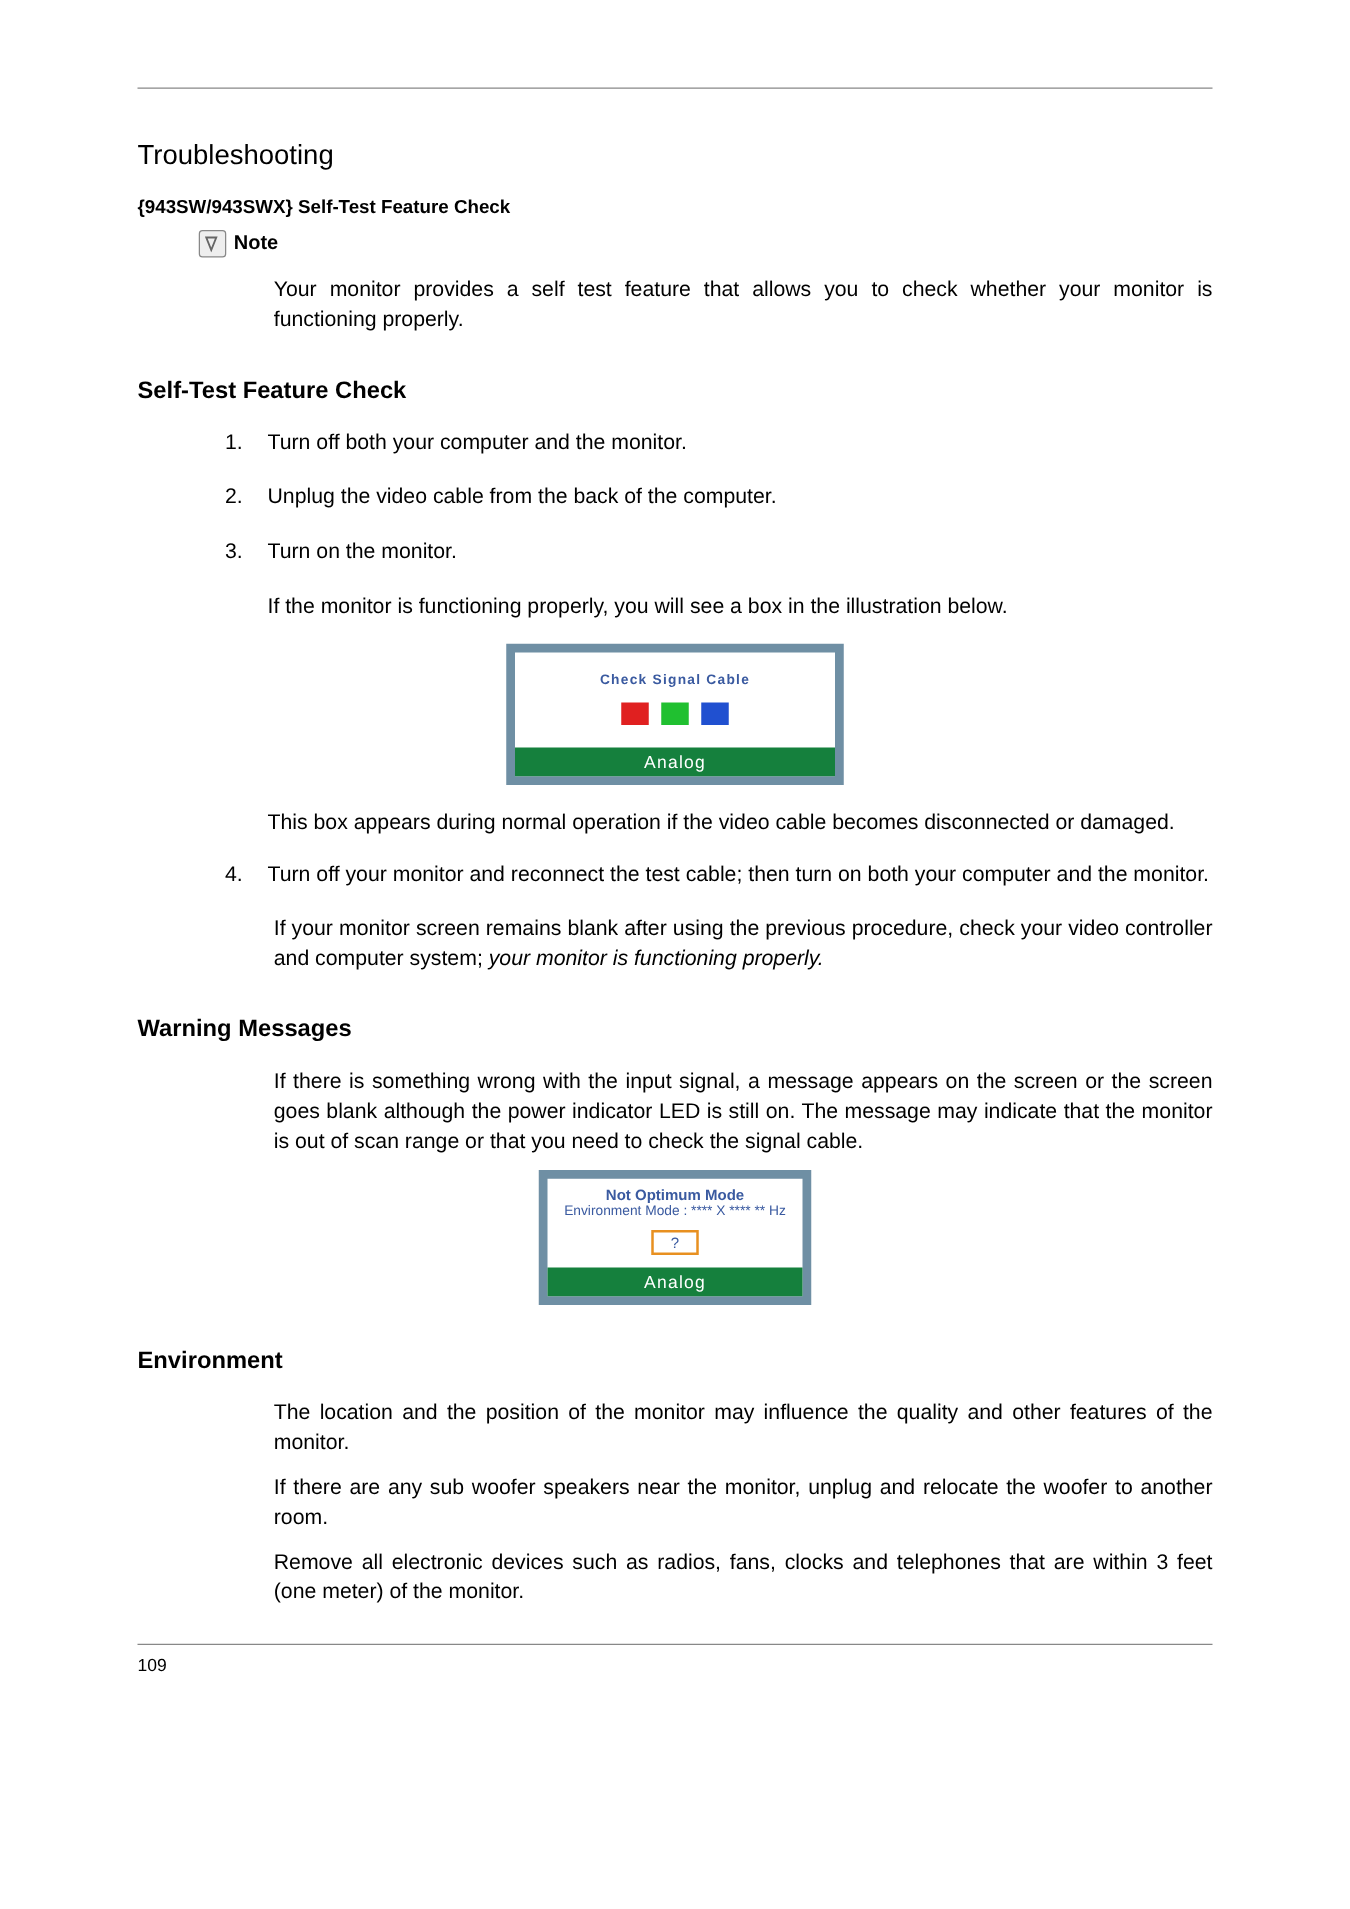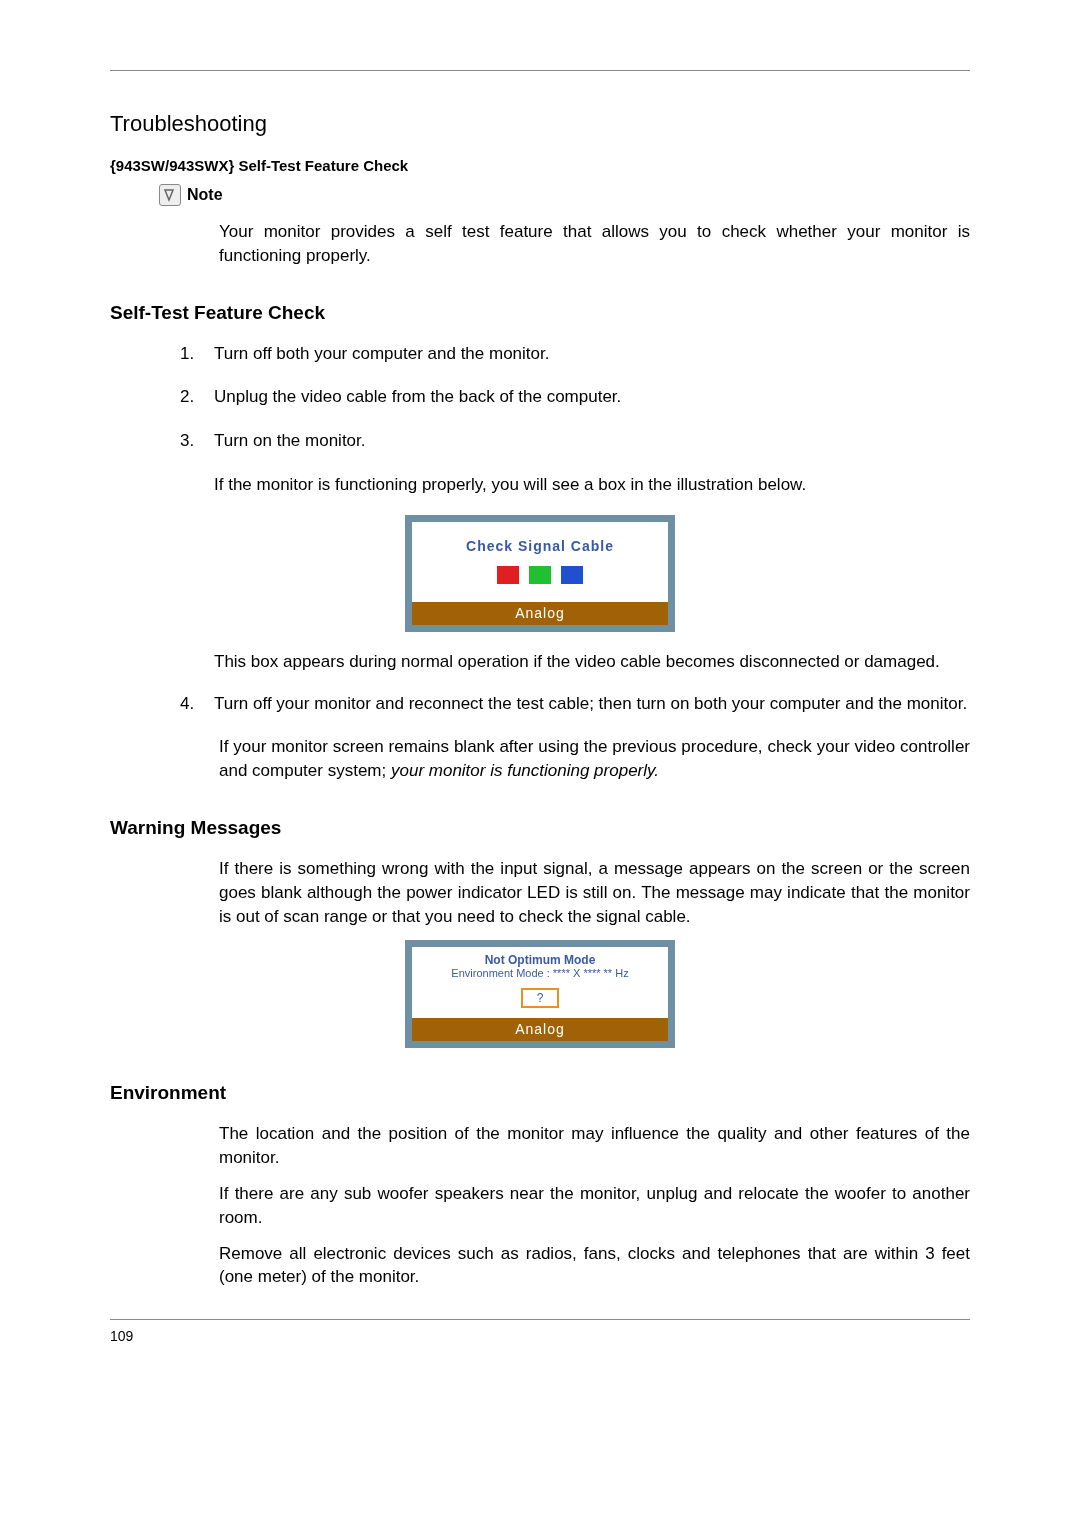--- a/index.html
+++ b/index.html
@@ -25,28 +25,28 @@
     ol li { margin-bottom: 20px; line-height:1.4; }
     .li-row { display:flex; }
     .li-num { width:34px; flex:none; }
     .li-body { flex:1; text-align: justify; }
     .sub-para { margin-left: 104px; margin-bottom: 18px; text-align: justify; line-height:1.4; }
     em.italic { font-style: italic; }
     .osd-wrap { display:flex; justify-content:center; margin: 8px 0 18px 0; }
     .osd-box { border:7px solid #6f8fa4; background:#fff; font-family: Arial, sans-serif; }
     .osd1 { width:270px; }
     .osd1-main { text-align:center; padding:16px 8px 18px 8px; }
-    .osd1-title { color:#3a5aa0; font-weight:bold; letter-spacing:1px; font-size:14px; margin-bottom:12px; }
+    .osd1-title { color:#3a5aa0; font-weight:bold; letter-spacing:1px; font-size:11px; margin-bottom:12px; }
     .rgb { display:flex; justify-content:center; gap:10px; }
     .sq { width:22px; height:18px; }
     .sq-r { background:#e02020; }
     .sq-g { background:#20c030; }
     .sq-b { background:#2050d0; }
-    .osd-footer { background:#a16207; color:#fff; text-align:center; font-size:14px; padding:3px 0 4px 0; letter-spacing:1px; }
-    .osd2 { width:270px; }
+    .osd-footer { background:#15803d; color:#fff; text-align:center; font-size:14px; padding:3px 0 4px 0; letter-spacing:1px; }
+    .osd2 { width:218px; }
     .osd2-main { text-align:center; padding:6px 8px 10px 8px; }
     .osd2-t1 { color:#3a5aa0; font-weight:bold; font-size:12px; }
     .osd2-t2 { color:#3a5aa0; font-size:11px; margin-bottom:8px; }
     .osd2-btn { display:inline-block; border:2px solid #e89020; padding:1px 14px; color:#3a5aa0; font-size:12px; }
     .pagenum { text-align:left; font-size:14px; }
   </style>
 </head>
 <body>
 
 <div class="rule"></div>

